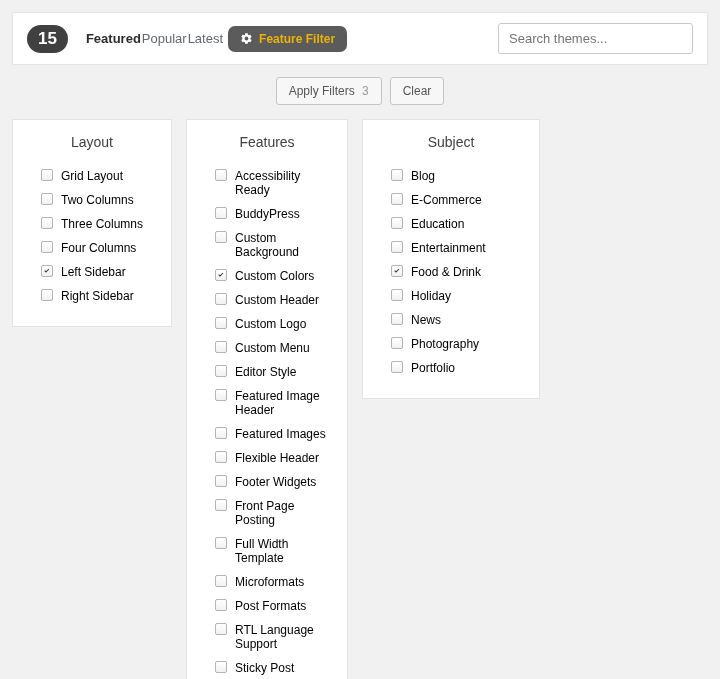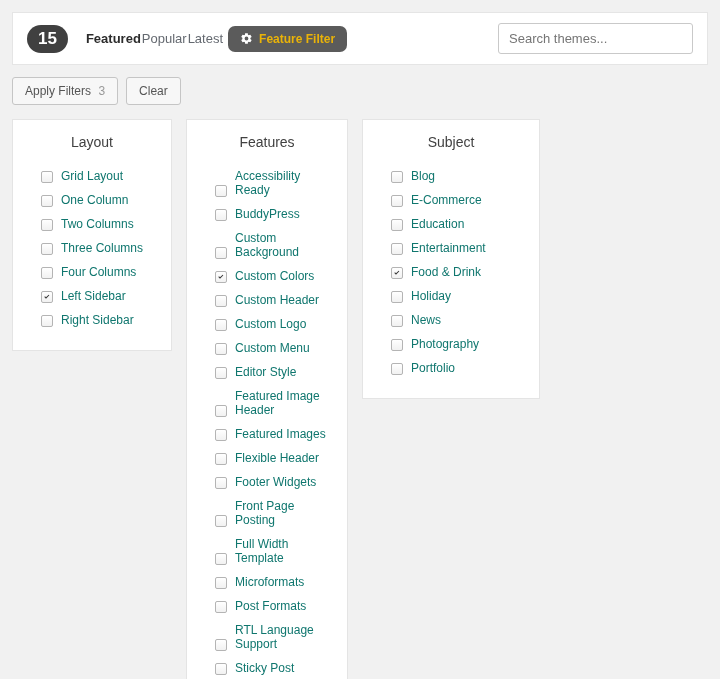--- a/index.html
+++ b/index.html
@@ -6,30 +6,30 @@
     body { font-family: -apple-system, Helvetica, Arial, sans-serif; font-size: 13px; color: #555; background: #f1f1f1; width: 720px; }
     .page { background: #f1f1f1; padding: 12px; }
     .topbar { display: flex; align-items: center; background: #fff; border: 1px solid #e5e5e5; padding: 10px 14px; margin-bottom: 12px; }
     .count-badge { background: #404040; color: #fff; border-radius: 16px; padding: 4px 11px; font-size: 17px; font-weight: 600; margin-right: 18px; }
     .tab-link { color: #646970; margin-right: 1px; font-size: 13px; text-decoration: none; cursor: pointer; }
     .tab-link.active { color: #2c2c2c; font-weight: 600; }
     .feature-filter-btn { display: inline-flex; align-items: center; background: #5b5b5b; color: #eab308; border: none; border-radius: 7px; padding: 6px 12px; font-size: 12px; font-weight: 600; cursor: pointer; margin-left: 4px; }
     .feature-filter-btn svg { margin-right: 6px; }
     .search-wrap { margin-left: auto; }
     .search-input { width: 195px; border: 1px solid #c9c9c9; border-radius: 3px; padding: 7px 10px; font-size: 13px; color: #0369a1; }
-    .actions { display: flex; gap: 8px; margin-bottom: 14px; }
+    .actions { display: flex; gap: 8px; margin-bottom: 14px; justify-content: center; }
     .btn { border: 1px solid #c5c5c5; background: #f7f7f7; color: #555; border-radius: 3px; padding: 6px 12px; font-size: 12px; cursor: pointer; }
     .btn .count { color: #999; margin-left: 4px; font-weight: normal; }
     .columns { display: flex; gap: 14px; align-items: flex-start; }
     .col { background: #fff; border: 1px solid #e4e4e4; padding: 14px 16px 18px; flex: 0 0 auto; }
     .col.layout-col { width: 160px; }
     .col.features-col { width: 162px; }
     .col.subject-col { width: 178px; }
     .col h4 { font-size: 14px; font-weight: 400; color: #414141; margin-bottom: 14px; text-align: center; }
-    .opt { display: flex; align-items: flex-end; padding: 5px 0 5px 12px; font-size: 12px; color: #0f766e; cursor: pointer; }
+    .opt { display: flex; align-items: flex-start; padding: 5px 0 5px 12px; font-size: 12px; color: #000000; cursor: pointer; }
     .checkbox { width: 12px; height: 12px; border: 1px solid #b4b4b4; border-radius: 2px; background: linear-gradient(#fff,#f1f1f1); margin-right: 8px; display: inline-flex; align-items: center; justify-content: center; flex-shrink: 0; }
     .checkbox .check { display: none; }
     .opt.checked .checkbox .check { display: block; }
   </style>
 </head>
 <body>
 
 <div class="page">
 
   <div class="topbar">
@@ -59,24 +59,20 @@
   <div class="columns">
     <div class="col layout-col">
       <h4>Layout</h4>
       <div id="layout-items">
           <label class="opt">
             <span class="checkbox"></span>
             <span>Grid Layout</span>
           </label>
           <label class="opt">
             <span class="checkbox"></span>
-            <span>One Column</span>
-          </label>
-          <label class="opt">
-            <span class="checkbox"></span>
             <span>Two Columns</span>
           </label>
           <label class="opt">
             <span class="checkbox"></span>
             <span>Three Columns</span>
           </label>
           <label class="opt">
             <span class="checkbox"></span>
             <span>Four Columns</span>
           </label>

